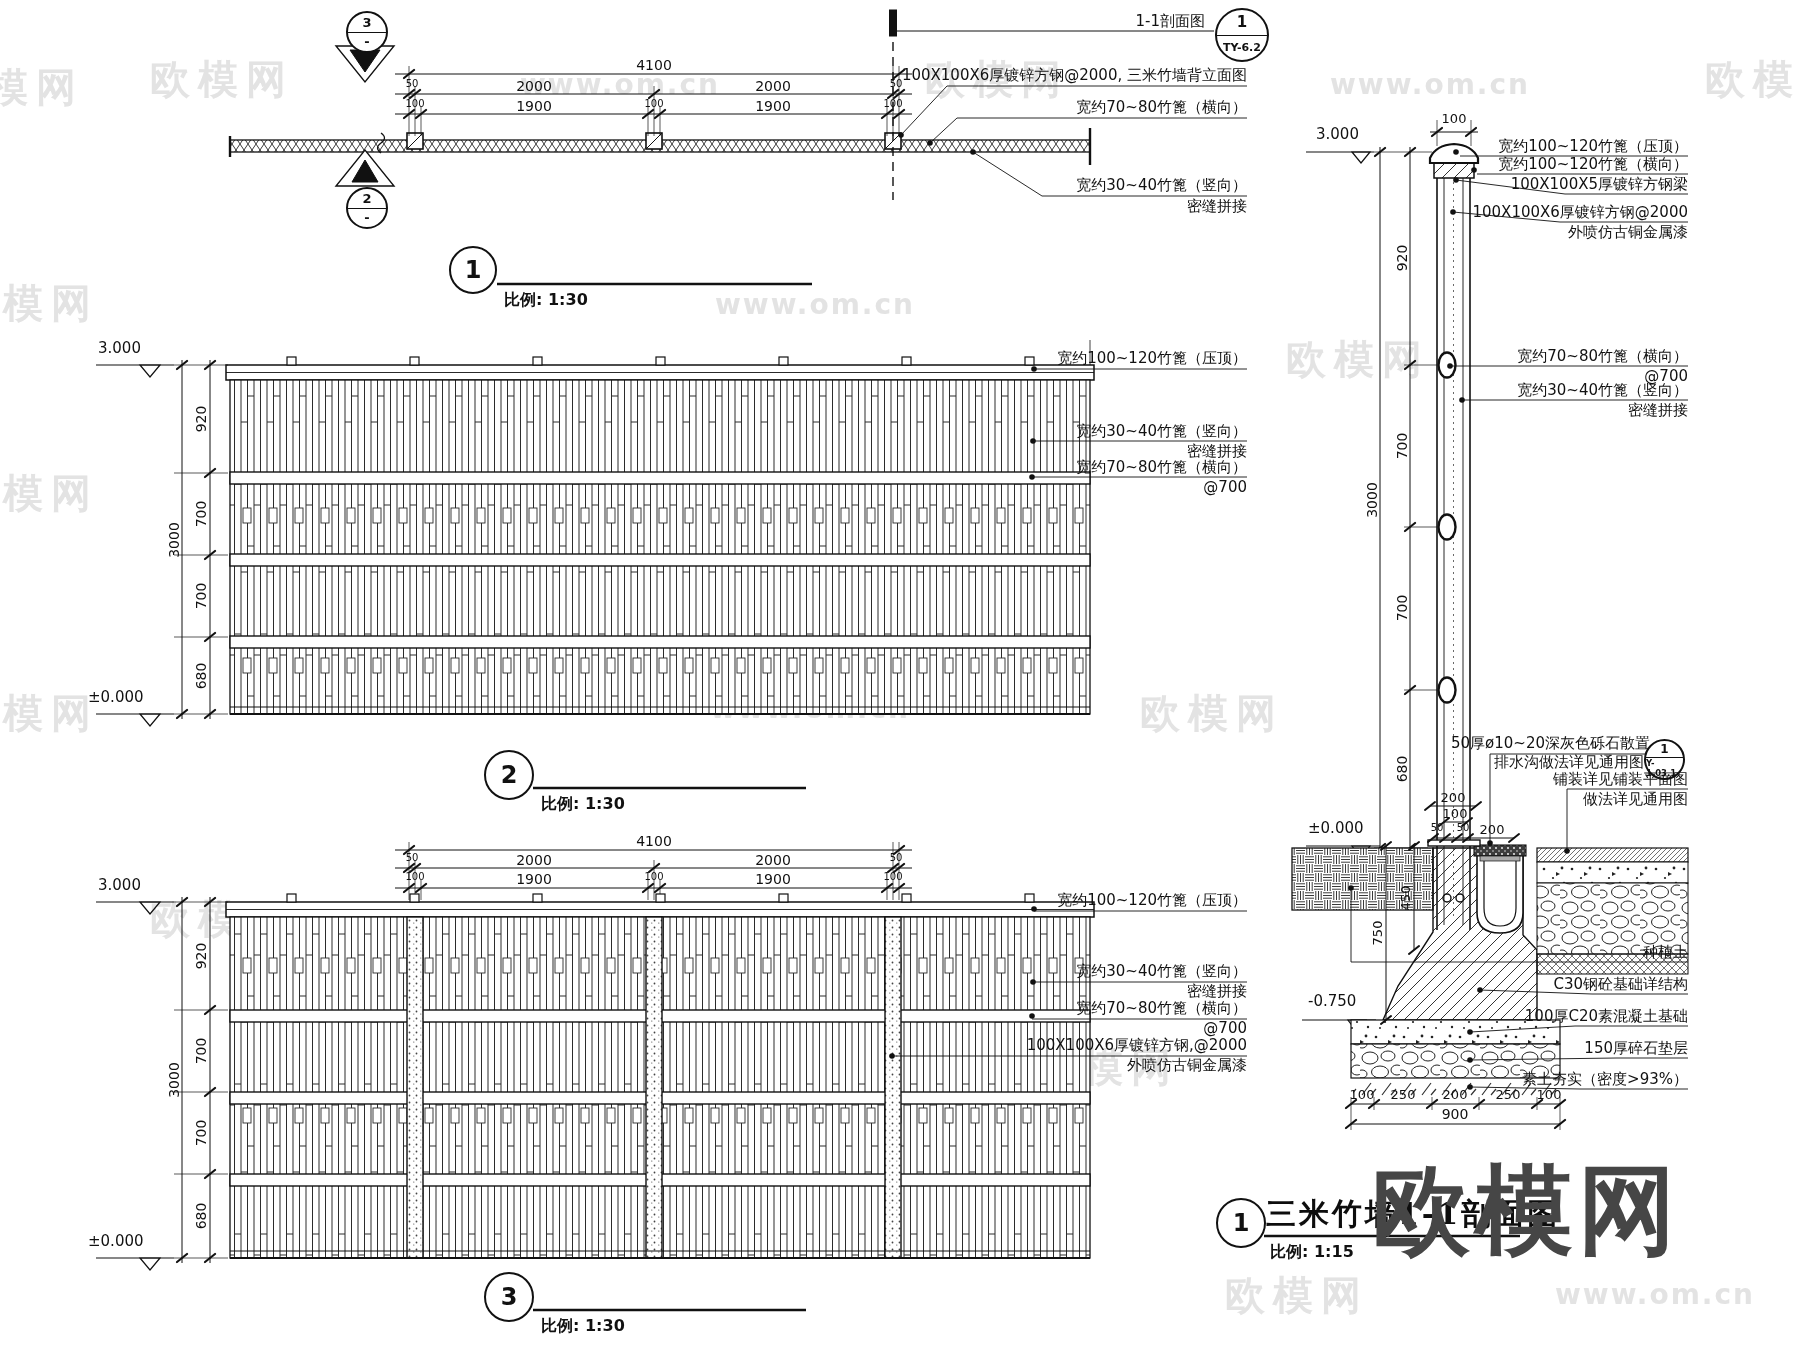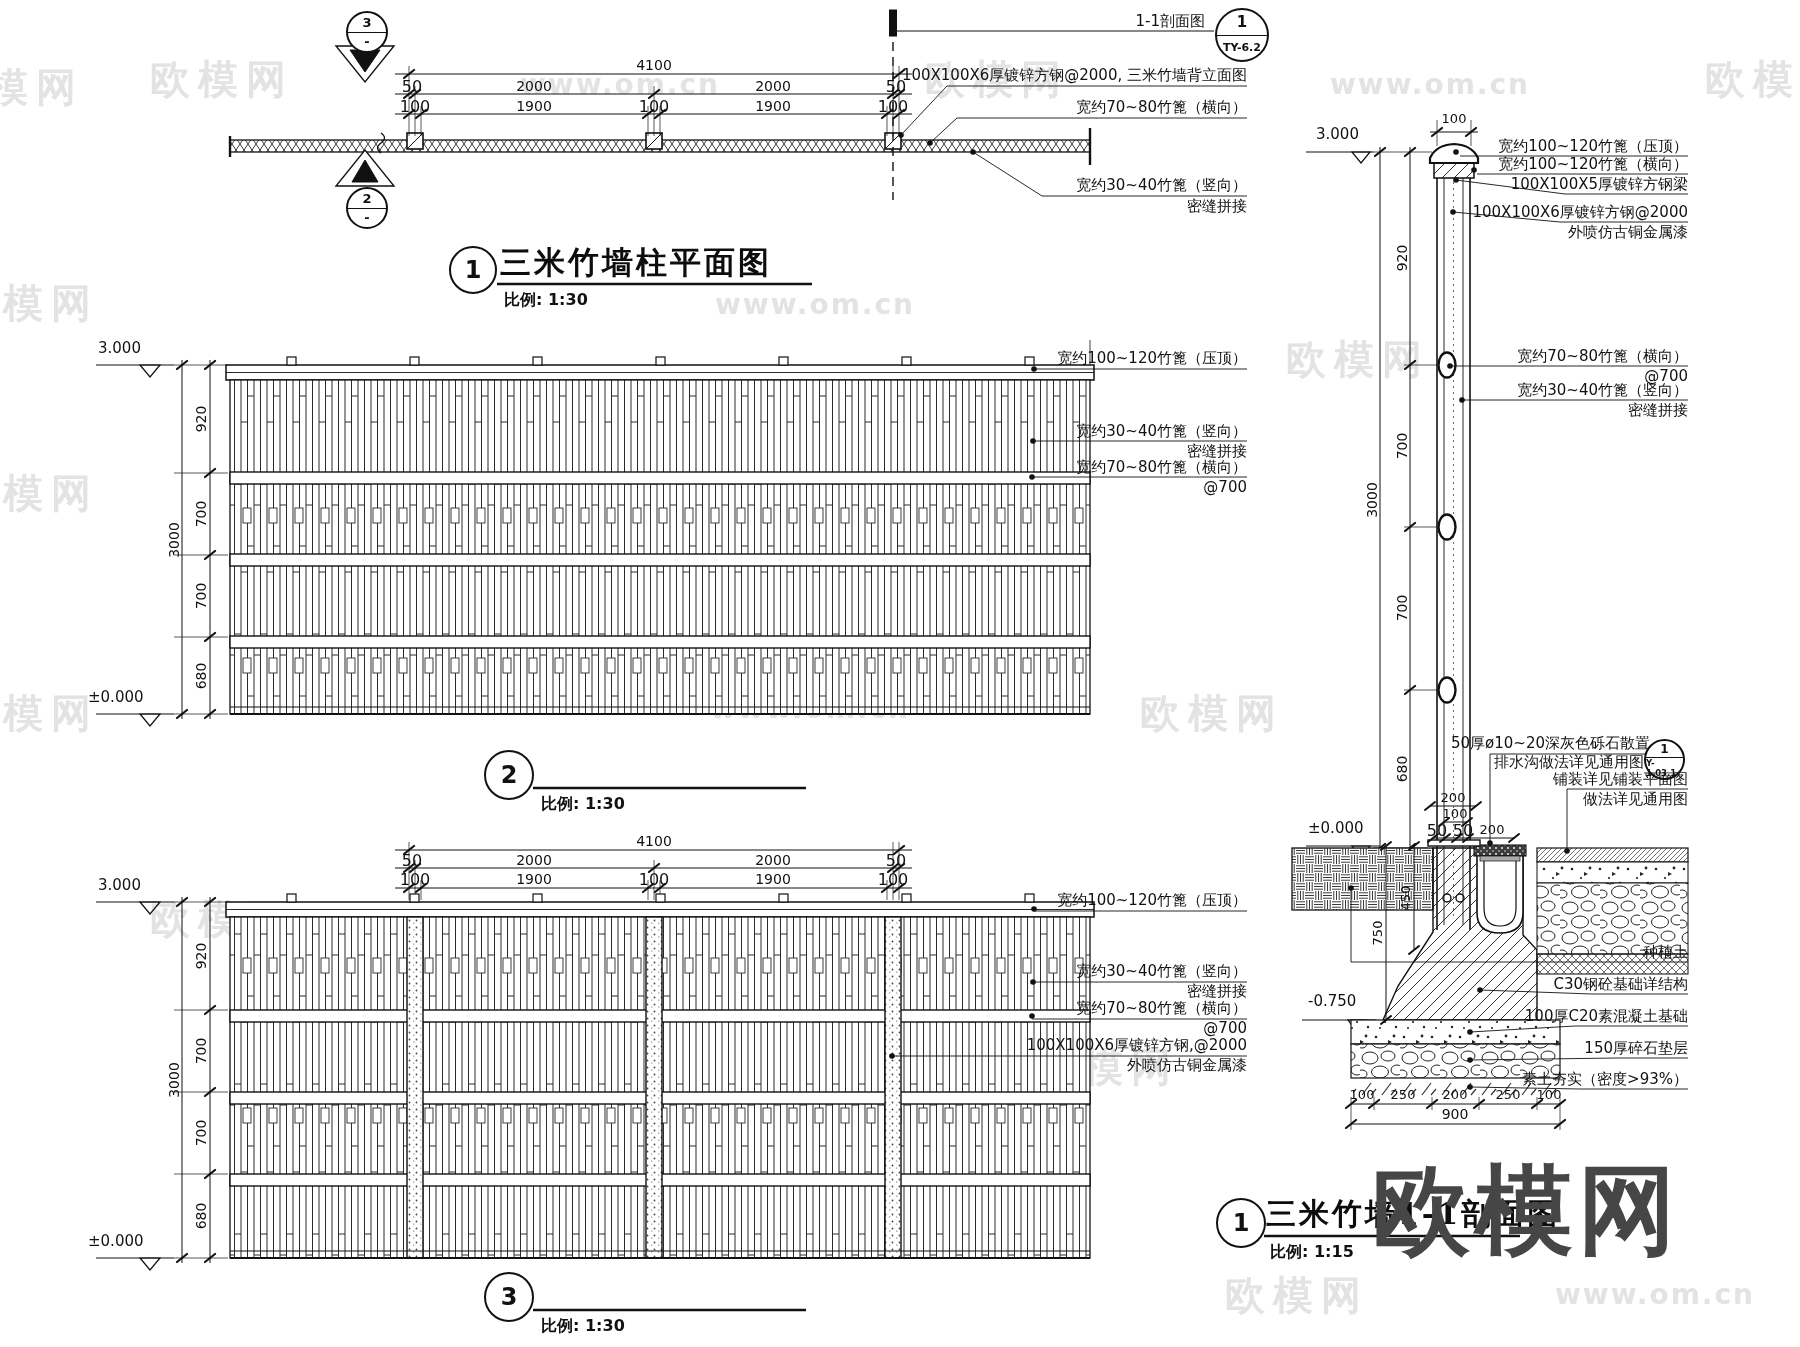--- a/index.html
+++ b/index.html
@@ -3,21 +3,21 @@
 <meta charset="utf-8">
 <style>
   html,body{margin:0;padding:0;background:#ffffff}
   #sheet{position:relative;width:1800px;height:1347px;background:#fff;overflow:hidden;
          font-family:"DejaVu Sans","Liberation Sans",sans-serif;color:#111}
   #lines{position:absolute;left:0;top:0}
   .lbl{position:absolute;white-space:nowrap;font-size:15px;line-height:1.05;color:#111}
   .ctr{transform:translateX(-50%)}
   .ra{text-align:left}
   .rot{transform:translate(-50%,-50%) rotate(-90deg)}
-  .d14{font-size:14px}.d13{font-size:13px}.d12{font-size:16px}
+  .d14{font-size:14px}.d13{font-size:13px}.d12{font-size:10px}
   .bub{position:absolute;border:2px solid #111;border-radius:50%;background:#fff;
        display:flex;align-items:center;justify-content:center;font-weight:600}
   .bub .num{font-size:24px}
   .bub.split{flex-direction:column}
   .bub .half{flex:1;width:100%;display:flex;align-items:center;justify-content:center;font-size:13px;font-weight:700}
   .bub .half.top{border-bottom:1.6px solid #111}
   .vtitle{position:absolute;white-space:nowrap;font-family:"DejaVu Serif","Liberation Serif",serif;
           font-weight:700;font-size:31px;letter-spacing:3px;color:#0d0d0d}
   .vscale{position:absolute;white-space:nowrap;font-weight:700;font-size:16px}
   .wm{position:absolute;white-space:nowrap;color:#e3e3e3;font-size:40px;font-weight:700;letter-spacing:8px;pointer-events:none}
@@ -440,21 +440,20 @@
   </div>
 
   <span class="lbl ra" style="right:553px;top:68px">100X100X6厚镀锌方钢@2000, 三米竹墙背立面图</span>
   <span class="lbl ra" style="right:553px;top:100px">宽约70~80竹篦（横向）</span>
   <span class="lbl ra" style="right:553px;top:178px">宽约30~40竹篦（竖向）</span>
   <span class="lbl ra" style="right:553px;top:199px">密缝拼接</span>
 
   <div class="bub" style="left:449px;top:246px;width:44px;height:44px">
     <span class="num">1</span>
   </div>
-  <span class="vtitle" style="left:500px;top:242px">三米竹墙柱平面图</span>
   <span class="vscale" style="left:504px;top:290px">比例: 1:30</span>
 
   <span class="lbl" style="left:98px;top:341px">3.000</span>
   <span class="lbl" style="left:88px;top:690px">±0.000</span>
   <span class="lbl d14 rot" style="left:201px;top:419px">920</span>
   <span class="lbl d14 rot" style="left:201px;top:514px">700</span>
   <span class="lbl d14 rot" style="left:201px;top:596px">700</span>
   <span class="lbl d14 rot" style="left:201px;top:676px">680</span>
   <span class="lbl d14 rot" style="left:174px;top:540px">3000</span>
 

